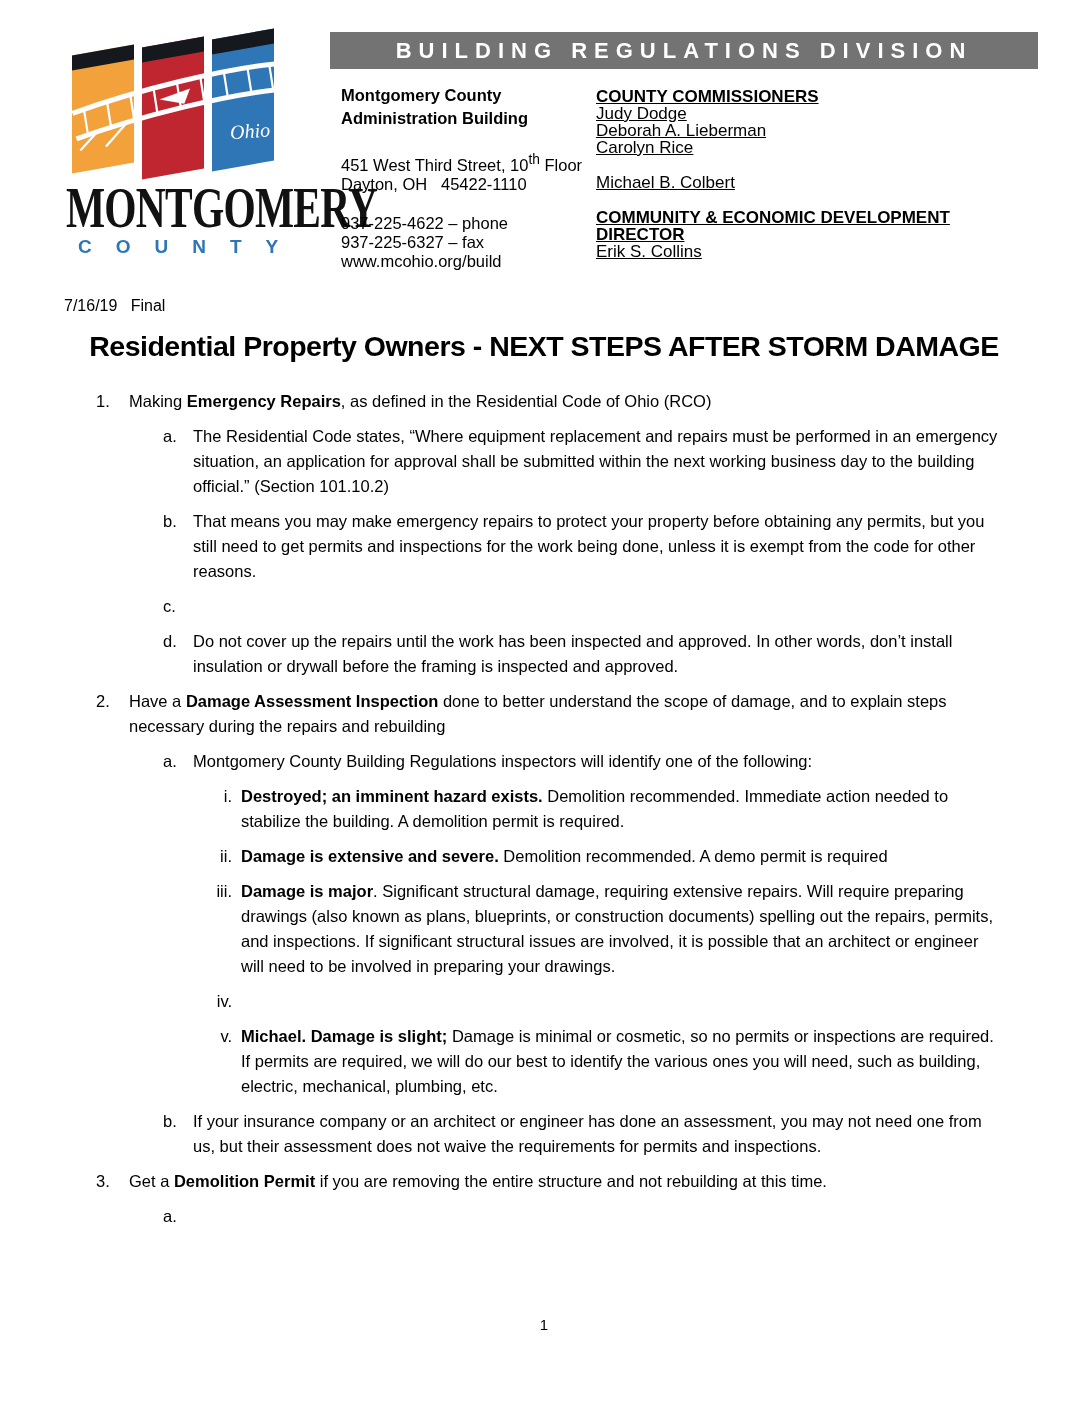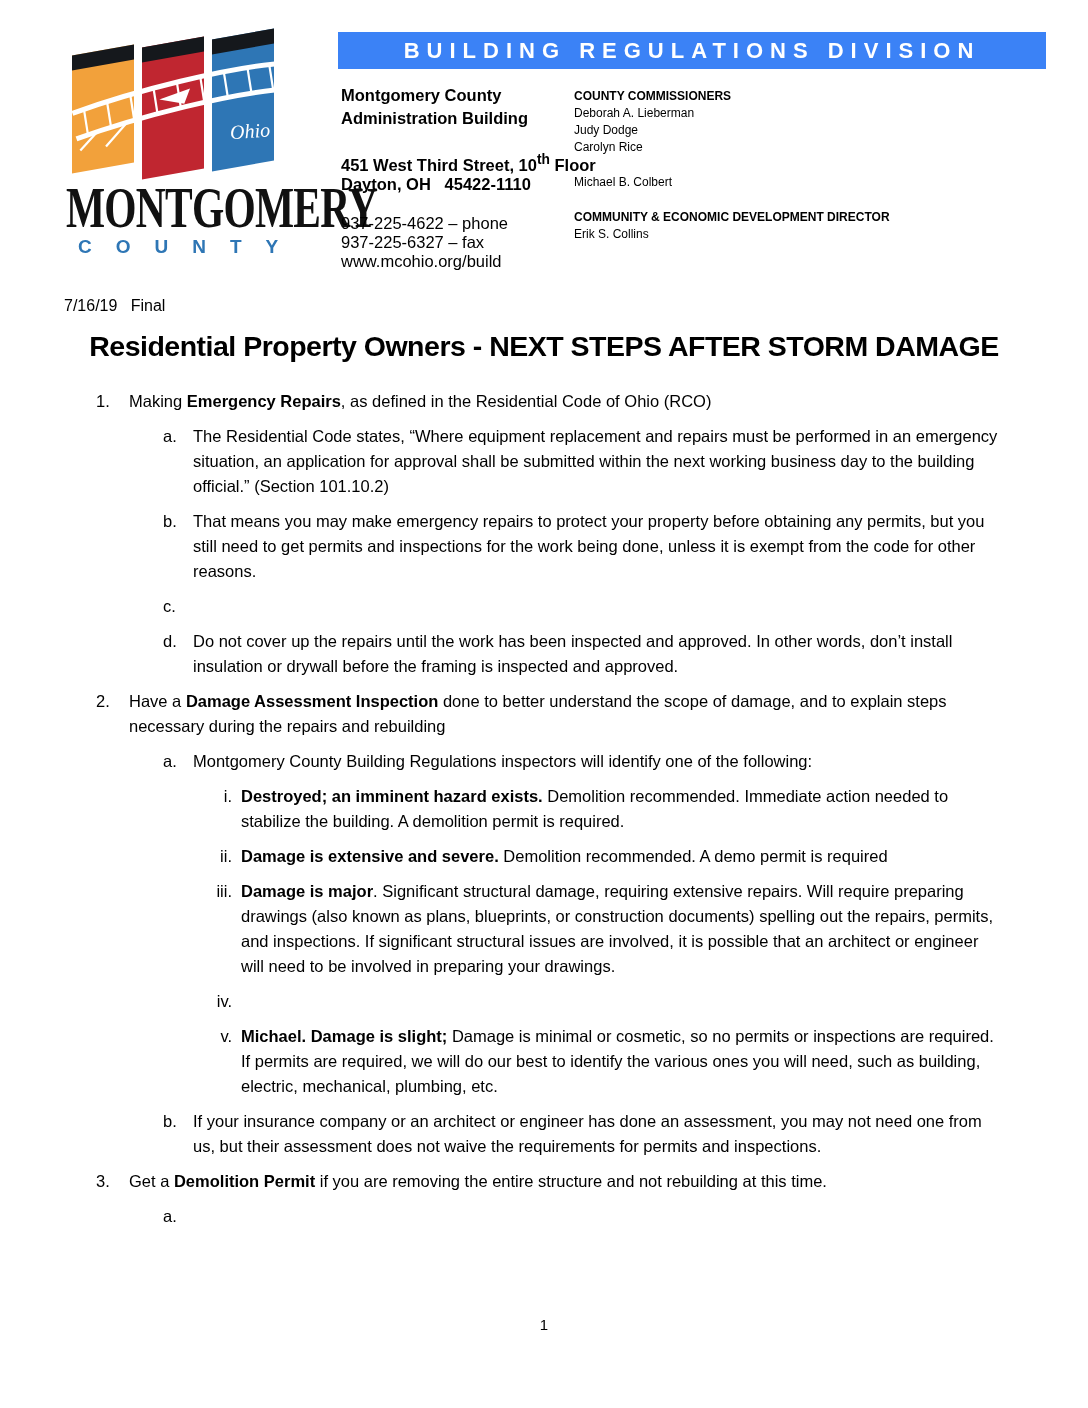--- a/index.html
+++ b/index.html
@@ -35,30 +35,30 @@
     white-space:nowrap; letter-spacing:-1px;
   }
   .logo-county {
     margin-top:2px; padding-left:12px;
     color:#2E76B5; font-weight:bold; font-size:19px;
     letter-spacing:24px; white-space:nowrap;
   }
 
   
   .banner {
-    position:absolute; left:338px; top:32px; width:708px; height:37px;
-    background:#3b82f6; color:#fff;
+    position:absolute; left:330px; top:32px; width:708px; height:37px;
+    background:#737373; color:#fff;
     display:flex; align-items:center; justify-content:center;
     font-weight:bold; font-size:22px; letter-spacing:7px; white-space:nowrap;
   }
   .addr { position:absolute; left:341px; top:84px; width:250px; font-size:16.5px; line-height:19px; }
   .addr .bname { font-weight:bold; white-space:pre-line; font-size:16.5px; line-height:23px; }
   .addr .grp { margin-top:20px; }
-  .addr .pre { white-space:pre;font-weight:bold; }
-  .officials { position:absolute; left:574px; top:88px; width:430px; font-size:12px; line-height:17px; }
+  .addr .pre { white-space:pre; }
+  .officials { position:absolute; left:596px; top:88px; width:430px; font-size:17px; line-height:17px;text-decoration:underline; }
   .officials .label { font-weight:bold; }
   .officials .grp { margin-top:18px; }
 
   
   .dateline { position:absolute; left:64px; top:297px; font-size:16px; white-space:pre; }
   .doc-title {
     position:absolute; left:0; top:330px; width:100%;
     text-align:center; font-weight:bold; font-size:28.5px; letter-spacing:-0.5px;
   }
   .list { position:absolute; left:96px; top:389px; width:902px; font-size:16.5px; line-height:25px; }
@@ -120,22 +120,22 @@
     </div>
     <div class="grp">
       <div>937-225-4622 – phone</div>
       <div>937-225-6327 – fax</div>
       <div>www.mcohio.org/build</div>
     </div>
   </div>
 
   <div class="officials">
     <div class="label">COUNTY COMMISSIONERS</div>
+    <div>Judy Dodge</div>
     <div>Deborah A. Lieberman</div>
-    <div>Judy Dodge</div>
     <div>Carolyn Rice</div>
     <div class="grp">
       <div>Michael B. Colbert</div>
     </div>
     <div class="grp">
       <div class="label">COMMUNITY &amp; ECONOMIC DEVELOPMENT DIRECTOR</div>
       <div>Erik S. Collins</div>
     </div>
   </div>
 

